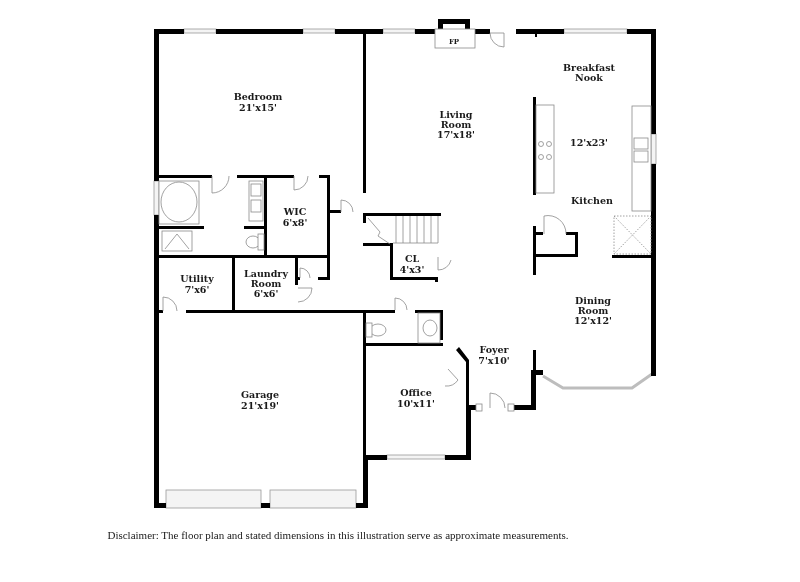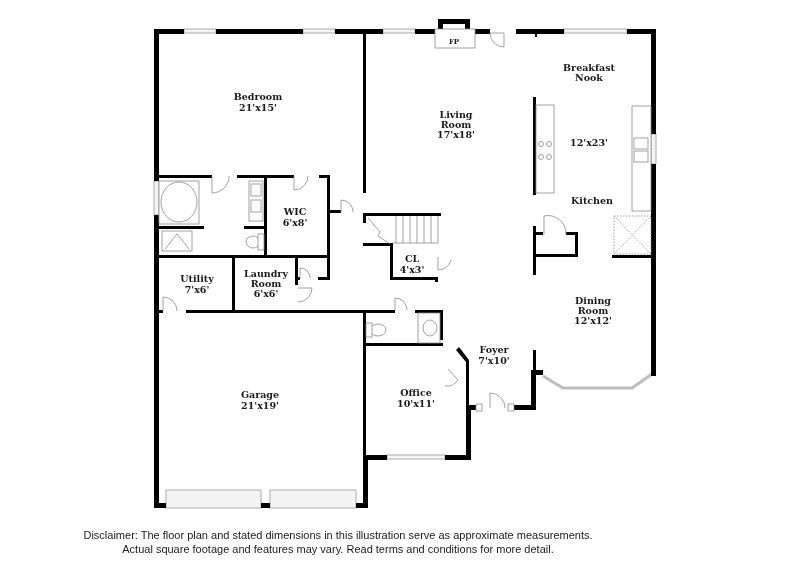--- a/index.html
+++ b/index.html
@@ -4,21 +4,21 @@
 <style>
   html, body { margin:0; padding:0; background:#ffffff; }
   body { width:800px; height:582px; position:relative; overflow:hidden; font-family:"DejaVu Serif", serif; }
   #plan { position:absolute; left:0; top:0; width:800px; height:582px; }
   .wall { fill:#000; }
   .win { fill:#f4f4f4; stroke:#9a9a9a; stroke-width:0.8; }
   .fix { fill:#fff; stroke:#8a8a8a; stroke-width:0.8; }
   .door { fill:none; stroke:#8a8a8a; stroke-width:0.8; }
   .lbl { font-family:"DejaVu Serif", serif; font-weight:bold; font-size:9.5px; fill:#1a1a1a; text-anchor:middle; }
   .lbl-sm { font-family:"DejaVu Serif", serif; font-weight:bold; font-size:7px; fill:#1a1a1a; text-anchor:middle; }
-  .disclaimer { position:absolute; left:0; top:528px; width:676px; text-align:center; font-family:Liberation Sans, sans-serif; font-size:11px; line-height:14px; color:#1a1a1a; }
+  .disclaimer { position:absolute; left:0; top:528px; width:676px; text-align:center; font-family:Liberation Serif, serif; font-size:11px; line-height:14px; color:#1a1a1a; }
 </style>
 </head>
 <body>
 
 <svg id="plan" viewBox="0 0 800 582" xmlns="http://www.w3.org/2000/svg">
 
   <g>
     <rect class="win" x="184" y="29" width="32" height="4"></rect>
     <rect class="win" x="303" y="29" width="32" height="4"></rect>
     <rect class="win" x="383" y="29" width="32" height="4"></rect>
@@ -224,14 +224,13 @@
     <text class="lbl" x="494" y="353">Foyer</text>
     <text class="lbl" x="494" y="364">7'x10'</text>
 
     <text class="lbl" x="416" y="396">Office</text>
     <text class="lbl" x="416" y="407">10'x11'</text>
   </g>
 </svg>
 
 <div class="disclaimer">
   <div>Disclaimer: The floor plan and stated dimensions in this illustration serve as approximate measurements.</div>
-  <div>Actual square footage and features may vary. Read terms and conditions for more detail.</div>
 </div>
 
 </body></html>

